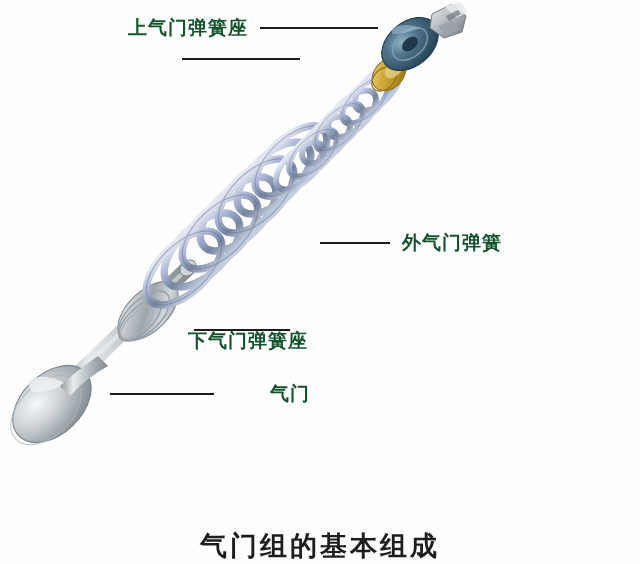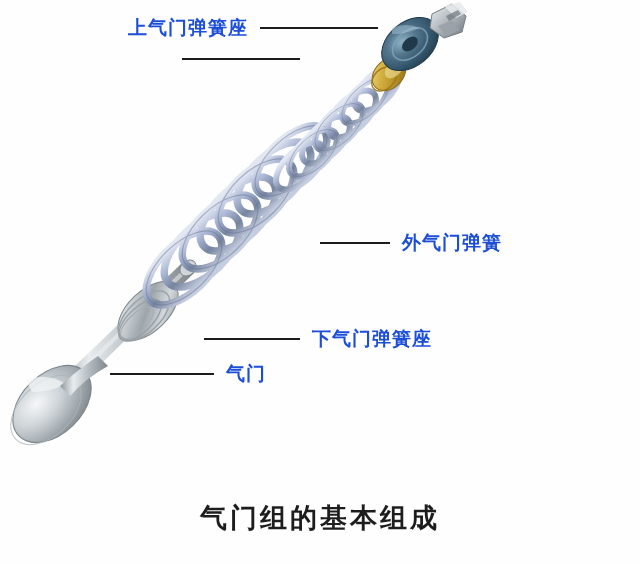--- a/index.html
+++ b/index.html
@@ -20,37 +20,37 @@
   
   .callout {
     position: absolute;
     display: flex;
     align-items: center;
     white-space: nowrap;
   }
   .callout .txt {
     font-size: 19px;
     font-weight: 700;
-    color: #1d4ed8;
+    color: #14532d;
     letter-spacing: 1px;
     line-height: 1;
   }
   .leader {
     height: 0;
     border-top: 2px solid #1c1c1c;
   }
   .callout.left .leader { margin-left: 12px; }
   .callout.right .leader { margin-right: 12px; }
 
   
   #caption {
     position: absolute;
     left: 0;
     right: 0;
-    top: 500px;
+    top: 528px;
     text-align: center;
     font-size: 27px;
     font-weight: 700;
     color: #1d1d1d;
     letter-spacing: 3px;
   }
 
   
   #artwork { position: absolute; left: 0; top: 0; }
 </style>
@@ -192,25 +192,25 @@
     <span class="leader" style="width:118px;"></span>
   </div>
 
 
 
   <div class="callout right" style="left:320px; top:233px;">
     <span class="leader" style="width:70px;"></span>
     <span class="txt">外气门弹簧</span>
   </div>
 
-  <div class="callout right" style="left:204px; top:329px;">
+  <div class="callout right" style="left:188px; top:329px;flex-direction:column;">
     <span class="leader" style="width:96px;"></span>
     <span class="txt">下气门弹簧座</span>
   </div>
 
-  <div class="callout right" style="left:110px; top:364px;">
+  <div class="callout right" style="left:110px; top:384px;gap:44px;">
     <span class="leader" style="width:104px;"></span>
     <span class="txt">气门</span>
   </div>
 
   <div id="caption">气门组的基本组成</div>
 
 </div>
 
 </body></html>

